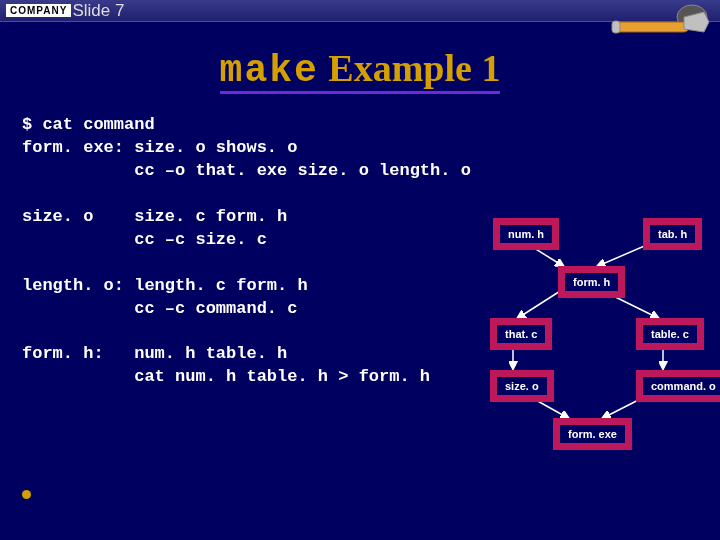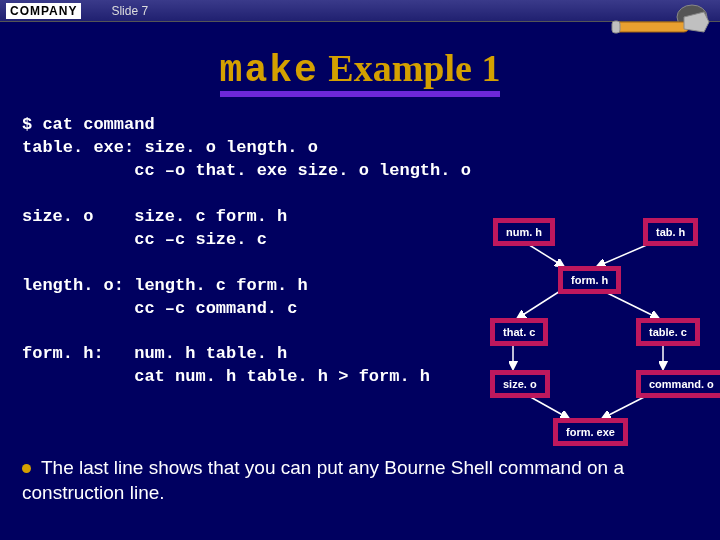--- a/index.html
+++ b/index.html
@@ -14,33 +14,32 @@
   }
   .topbar {
     height: 22px;
     background: linear-gradient(#3a3a8a, #202070);
     border-bottom: 1px solid #555;
     display: flex;
     align-items: center;
     padding: 0 6px;
   }
   .logo {
-    font-size: 12px;
+    font-size: 10px;
     font-weight: bold;
     letter-spacing: 1px;
     color: #fff;
     background: #fff;
     color: #000;
     padding: 1px 4px;
-    margin-right: 8px;
+    margin-right: 1px;
   }
   .slide-num {
-    font-size: 12px;
+    font-size: 17px;
     color: #ddd;
-    margin-left: 22px;
   }
   .tool {
     position: absolute;
     top: 2px;
     right: 6px;
     width: 110px;
     height: 50px;
   }
   .tool svg { width: 100%; height: 100%; }
   .title {
@@ -49,21 +48,21 @@
     margin-top: 24px;
     margin-bottom: 22px;
     color: #d4a000;
     font-family: "Times New Roman", serif;
   }
   .title .mono {
     font-family: "Courier New", monospace;
     letter-spacing: 2px;
   }
   .title .underline {
-    border-bottom: 6px solid #6d28d9;
+    border-bottom: 3px solid #6d28d9;
     padding-bottom: 2px;
   }
   .code-area {
     font-family: "Courier New", monospace;
     font-size: 17px;
     font-weight: bold;
     color: #fff;
     line-height: 1.35;
     padding-left: 22px;
     white-space: pre;
@@ -72,21 +71,21 @@
   .diagram {
     position: absolute;
     right: 12px;
     top: 218px;
     width: 240px;
     height: 230px;
   }
   .node {
     position: absolute;
     background: #000060;
-    border: 5px solid #be185d;
+    border: 7px solid #be185d;
     color: #fff;
     font-size: 11px;
     font-family: Arial, sans-serif;
     font-weight: bold;
     padding: 3px 8px;
     text-align: center;
     white-space: nowrap;
   }
   .arrow {
     position: absolute;
@@ -130,21 +129,21 @@
 </div>
 
 <h1 class="title">
   <span class="underline">
     <span class="mono">make</span>
     <span>Example 1</span>
   </span>
 </h1>
 
 <div class="code-area"><span>$ cat command</span>
-<span>table. exe: size. o length. o</span>
+<span>form. exe: size. o shows. o</span>
 <span>           cc –o that. exe size. o length. o</span>
 <span></span>
 <span>size. o    size. c form. h</span>
 <span>           cc –c size. c</span>
 <span></span>
 <span>length. o: length. c form. h</span>
 <span>           cc –c command. c</span>
 <span></span>
 <span>form. h:   num. h table. h</span>
 <span>           cat num. h table. h &gt; form. h</span></div>
@@ -169,14 +168,14 @@
   <div class="node" style="left:175px; top:0px">tab. h</div>
   <div class="node" style="left:90px; top:48px">form. h</div>
   <div class="node" style="left:22px; top:100px">that. c</div>
   <div class="node" style="left:168px; top:100px">table. c</div>
   <div class="node" style="left:22px; top:152px">size. o</div>
   <div class="node" style="left:168px; top:152px">command. o</div>
   <div class="node" style="left:85px; top:200px">form. exe</div>
 </div>
 
 <div class="bullet-line">
-  <span class="bullet-dot"></span><span>The last line shows that you can put any Bourne Shell command on a construction line.</span>
+  <span class="bullet-dot"></span>
 </div>
 
 </body></html>

